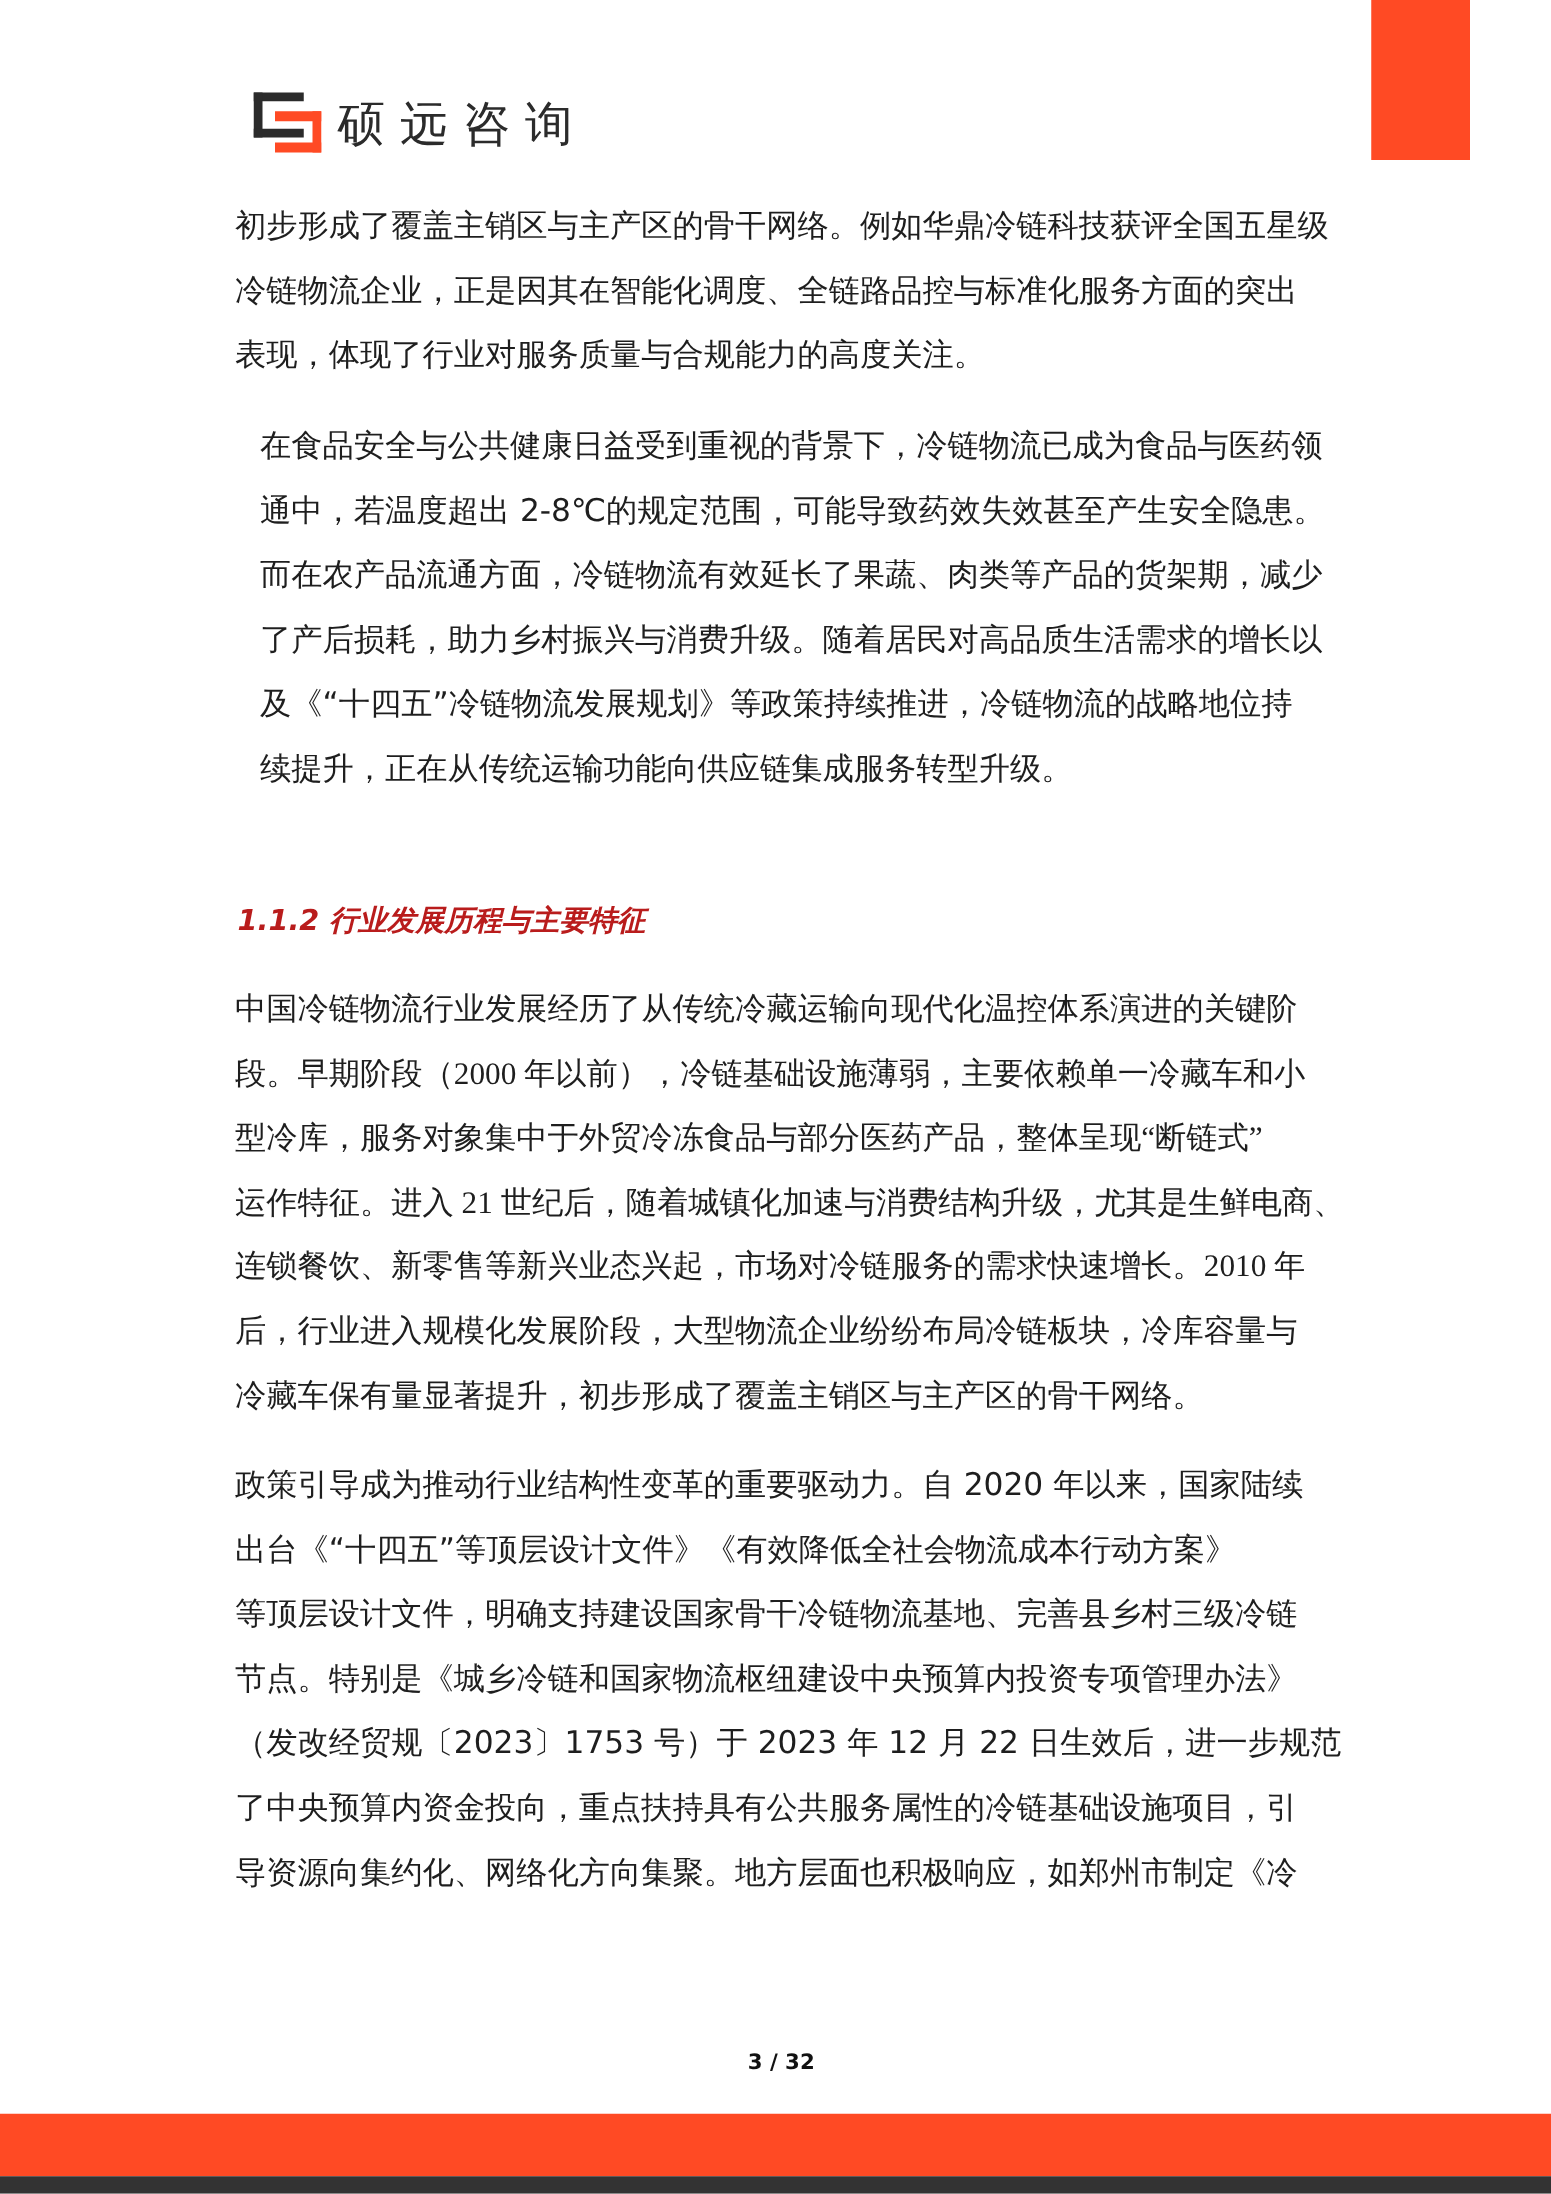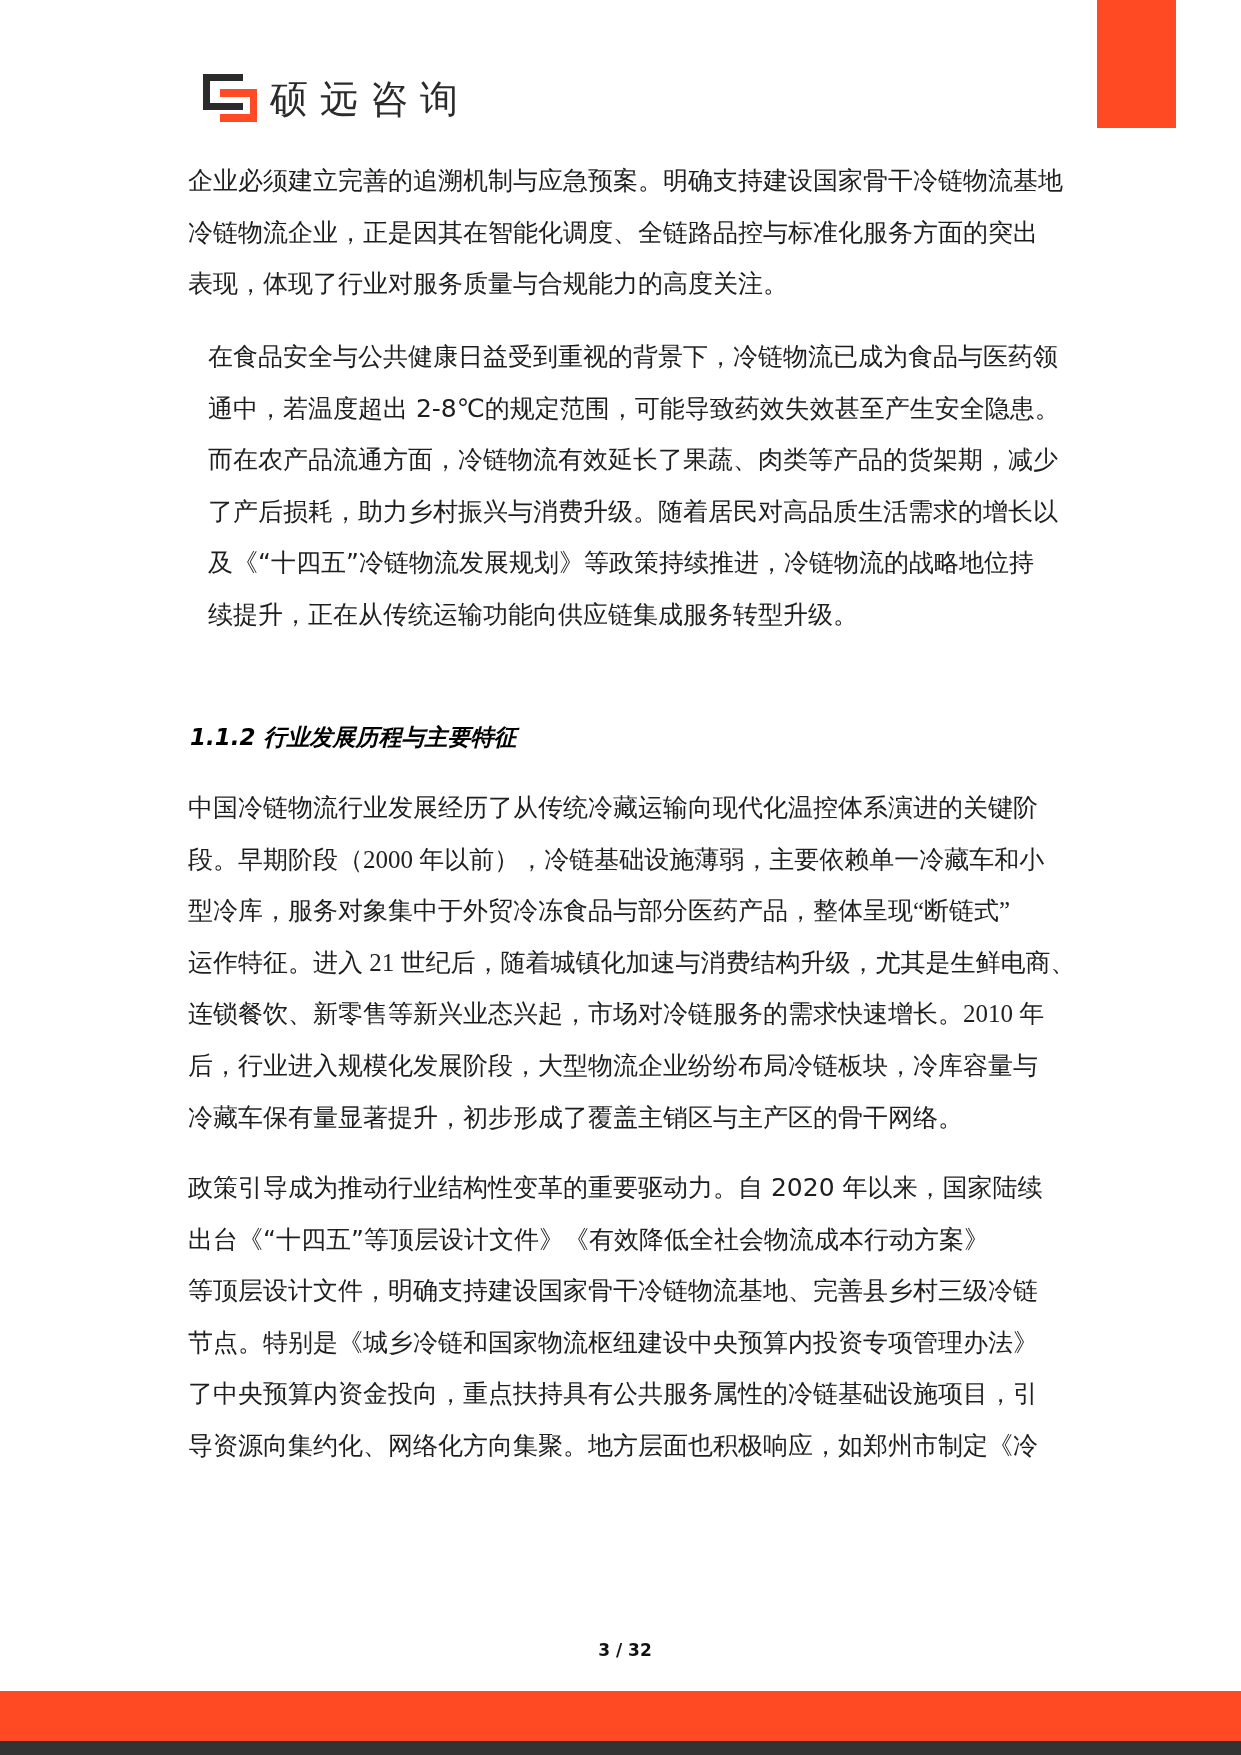--- a/index.html
+++ b/index.html
@@ -25,21 +25,21 @@
   }
   .para { position: absolute; left: 188px; }
   .line {
     display: block; white-space: nowrap;
     font-size: 25px; line-height: 51.6px; height: 51.6px;
     color: #1e1e1e;
   }
   .section-heading {
     position: absolute; left: 190px; top: 712px; white-space: nowrap;
     font-size: 23px; line-height: 51.6px; font-weight: bold; font-style: italic;
-    color: #000000;
+    color: #b91c1c;
   }
   .page-number {
     position: absolute; left: 0; width: 1250px; top: 1638px; text-align: center;
     font-size: 17px; font-weight: bold; color: #111; line-height: 24px;
   }
   .footer-bar {
     position: absolute; left: 0; top: 1691px; width: 1241px; height: 50px;
     background: #ff4a24;
   }
   .footer-strip {
@@ -58,21 +58,21 @@
     <div class="d" style="left:0;top:0;width:7px;height:36px;"></div>
     <div class="d" style="left:0;top:29px;width:40px;height:7px;"></div>
     <div class="o" style="left:17px;top:15px;width:37px;height:8px;"></div>
     <div class="o" style="left:47px;top:15px;width:7px;height:33px;"></div>
     <div class="o" style="left:17px;top:40px;width:37px;height:8px;"></div>
   </div>
   <span class="logo-text">硕远咨询</span>
 </div>
 
 <div class="para" style="top:155px;">
-  <span class="line">企业必须建立完善的追溯机制与应急预案。明确支持建设国家骨干冷链物流基地</span>
+  <span class="line">初步形成了覆盖主销区与主产区的骨干网络。例如华鼎冷链科技获评全国五星级</span>
   <span class="line">冷链物流企业，正是因其在智能化调度、全链路品控与标准化服务方面的突出</span>
   <span class="line">表现，体现了行业对服务质量与合规能力的高度关注。</span>
 </div>
 
 <div class="para" style="top:331px;margin-left:20px;">
   <span class="line">在食品安全与公共健康日益受到重视的背景下，冷链物流已成为食品与医药领</span>
   <span class="line">通中，若温度超出 2-8℃的规定范围，可能导致药效失效甚至产生安全隐患。</span>
   <span class="line">而在农产品流通方面，冷链物流有效延长了果蔬、肉类等产品的货架期，减少</span>
   <span class="line">了产后损耗，助力乡村振兴与消费升级。随着居民对高品质生活需求的增长以</span>
   <span class="line">及《“十四五”冷链物流发展规划》等政策持续推进，冷链物流的战略地位持</span>
@@ -89,20 +89,21 @@
   <span class="line">连锁餐饮、新零售等新兴业态兴起，市场对冷链服务的需求快速增长。2010 年</span>
   <span class="line">后，行业进入规模化发展阶段，大型物流企业纷纷布局冷链板块，冷库容量与</span>
   <span class="line">冷藏车保有量显著提升，初步形成了覆盖主销区与主产区的骨干网络。</span>
 </div>
 
 <div class="para" style="top:1162px;">
   <span class="line">政策引导成为推动行业结构性变革的重要驱动力。自 2020 年以来，国家陆续</span>
   <span class="line">出台《“十四五”等顶层设计文件》《有效降低全社会物流成本行动方案》</span>
   <span class="line">等顶层设计文件，明确支持建设国家骨干冷链物流基地、完善县乡村三级冷链</span>
   <span class="line">节点。特别是《城乡冷链和国家物流枢纽建设中央预算内投资专项管理办法》</span>
+  <span class="line">（发改经贸规〔2023〕1753 号）于 2023 年 12 月 22 日生效后，进一步规范</span>
   <span class="line">了中央预算内资金投向，重点扶持具有公共服务属性的冷链基础设施项目，引</span>
   <span class="line">导资源向集约化、网络化方向集聚。地方层面也积极响应，如郑州市制定《冷</span>
 </div>
 
 <div class="page-number">3 / 32</div>
 
 <div class="footer-bar"></div>
 <div class="footer-strip"></div>
 
 </body></html>

